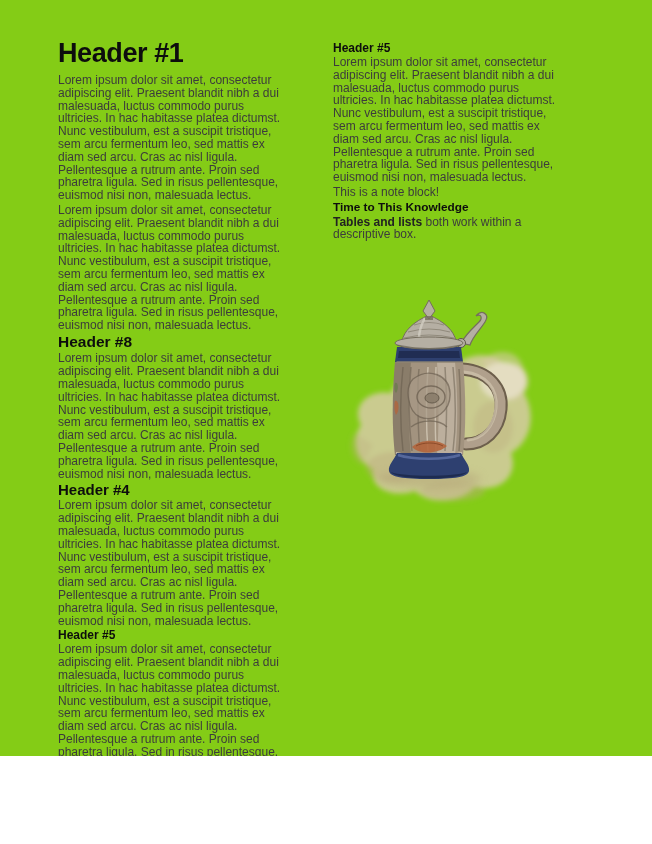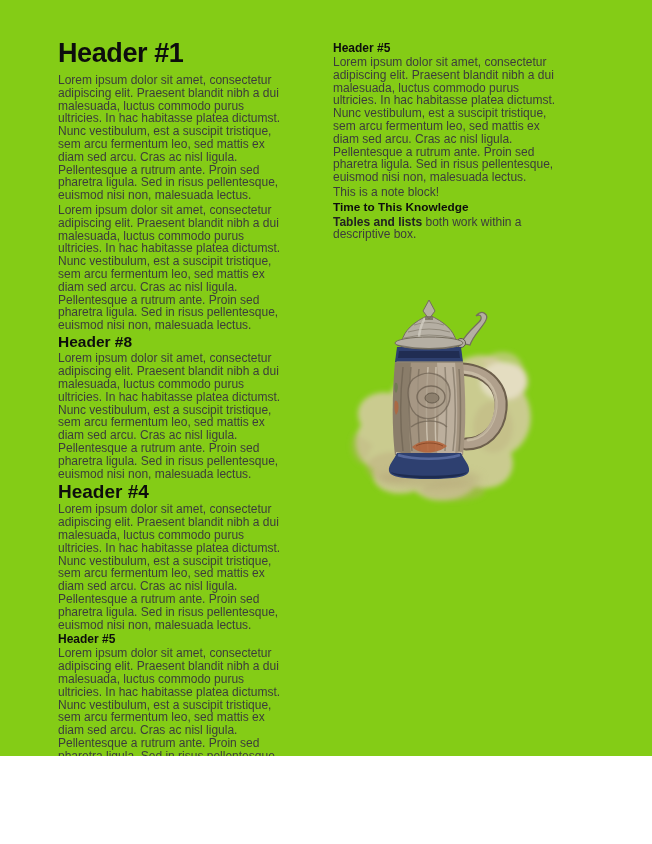--- a/index.html
+++ b/index.html
@@ -13,21 +13,21 @@
     color: #3c3c3c;
   }
   .col { position: absolute; top: 40px; }
   .col-left  { left: 58px;  width: 254px; }
   .col-right { left: 333px; width: 264px; }
 
   h1, h2, h3, h4, h5, h6 { color: #0d0d0d; margin: 0; font-weight: 700; line-height: 1.0; }
   h1 { font-size: 27px;   letter-spacing: -0.4px; margin: 0 0 7px 0; }
   h2 { font-size: 20px;   margin: 1px 0 3px 0; }
   h3 { font-size: 15.5px; margin: 2px 0 3px 0; }
-  h4 { font-size: 19px; margin: 2px 0 2px 0; }
+  h4 { font-size: 15px; margin: 2px 0 2px 0; }
   h5 { font-size: 12px; margin: 2px 0 2px 0; }
   h6 { font-size: 11.8px; margin: 3px 0 2px 0; }
 
   p.para {
     font-size: 12px;
     line-height: 12.8px;
     margin: 0 0 2px 0;
     color: #3c3c3c;
   }
   .lines { white-space: pre; }

